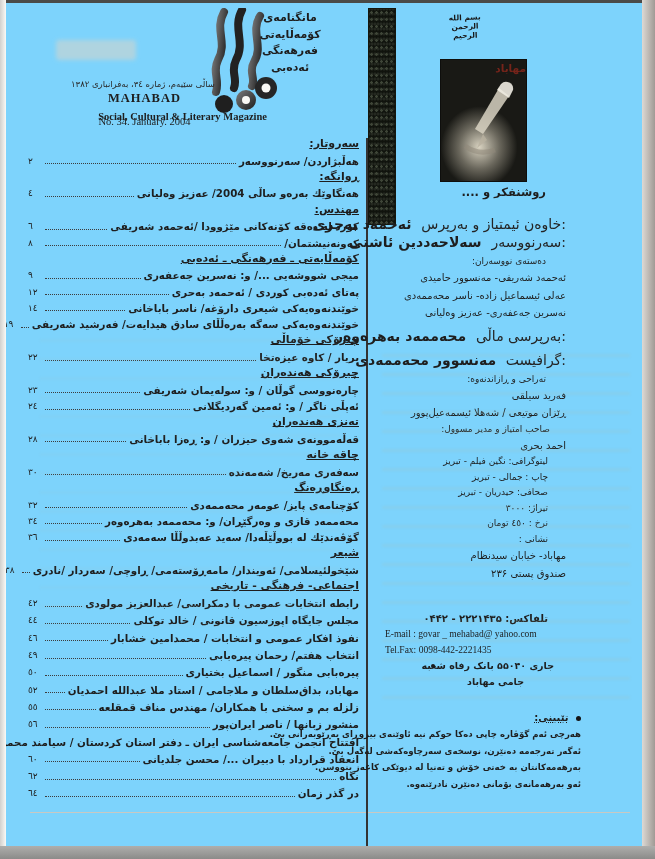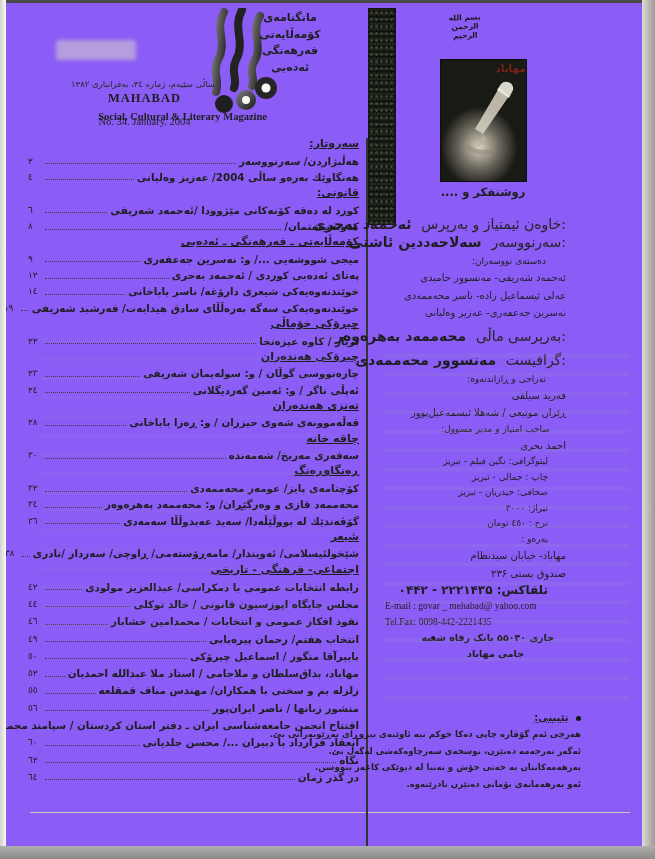--- a/index.html
+++ b/index.html
@@ -1,18 +1,18 @@
 <!DOCTYPE html>
 <html lang="ckb"><head>
 <meta charset="utf-8">
 <style>
   html,body{margin:0;padding:0;}
   body{width:655px;height:859px;position:relative;overflow:hidden;
        background:#e9e8e5;font-family:"DejaVu Sans",sans-serif;color:#1e1e1e;}
-  #paper{position:absolute;inset:0;background:#8b5cf6;}
+  #paper{position:absolute;inset:0;background:#7dd3fc;}
 
   
   .edge-top{position:absolute;left:0;top:0;width:100%;height:3px;background:#4a4a48;}
   .edge-right{position:absolute;right:0;top:0;width:13px;height:100%;
       background:linear-gradient(90deg,#ddd9d4,#a09a95);}
   .edge-bottom{position:absolute;left:0;bottom:0;width:100%;height:13px;
       background:linear-gradient(180deg,#aeaeac,#8b8b89);}
   .edge-left{position:absolute;left:0;top:0;width:6px;height:100%;
       background:linear-gradient(90deg,#d2d1ce,#faf9f5);}
 
@@ -55,32 +55,32 @@
   
   .bismillah{position:absolute;left:442px;top:13px;width:46px;direction:rtl;
       text-align:center;font-size:7.5px;font-weight:bold;line-height:9px;
       transform:rotate(-2deg);color:#181818;}
   .cover{position:absolute;left:440px;top:59px;width:85px;height:121px;
       background:radial-gradient(ellipse 60% 45% at 45% 72%,#d8d2c0 0%,#6a675c 40%,#191915 75%),#191915;
       border:1px solid #0e0e0c;overflow:hidden;}
   .cover-title{position:absolute;left:0;top:2px;width:100%;text-align:right;
       color:#76241a;font-weight:bold;font-size:10.5px;filter:blur(.3px);direction:rtl;}
   .cover-pen{position:absolute;left:0;top:0;}
-  .cover-caption{position:absolute;left:420px;top:185px;width:126px;text-align:center;
+  .cover-caption{position:absolute;left:420px;top:185px;width:126px;text-align:right;
       direction:rtl;font-weight:bold;font-size:11.5px;}
 
   .rinfo{position:absolute;left:385px;top:216px;width:181px;direction:rtl;text-align:right;}
   .r-row{line-height:17px;font-size:10px;white-space:nowrap;}
   .r-row .lab{font-size:14px;color:#242424;}
   .r-row .nm{font-weight:bold;font-size:14px;}
   .r-mixed2{margin-top:6px;}
   .r-label{padding-right:20px;font-size:9px;line-height:15px;margin-top:2px;}
   .r-label2{padding-right:16px;font-size:9px;line-height:15px;margin-top:0;}
   .r-name{line-height:17.5px;}
-  .r-name2{line-height:17px;font-weight:bold;font-size:12px;padding-right:18px;}
+  .r-name2{line-height:17px;font-weight:bold;font-size:10px;padding-right:18px;margin-top:28px;}
   .r-plain{font-size:9px;line-height:15.5px;padding-right:18px;}
   .r-plain2{font-size:9.5px;line-height:15.5px;padding-right:8px;font-weight:bold;}
   .r-plain3{font-size:9.5px;line-height:16px;padding-right:42px;font-weight:bold;}
   .r-ltr{direction:ltr;text-align:left;font-size:9.5px;line-height:15.5px;
       font-family:"Liberation Serif","DejaVu Serif",serif;}
   .r-dotted{font-size:9.5px;line-height:16px;padding-right:12px;font-weight:bold;position:relative;}
   .r-dotted .acct-dot{position:absolute;left:46px;top:6px;width:4px;height:4px;
       border-radius:50%;background:#1c1c1c;}
 
   .note{position:absolute;left:397px;top:710px;width:184px;direction:rtl;text-align:right;}
@@ -135,28 +135,29 @@
   <div class="toc" id="toc">
       <div class="toc-sec ku">
         <div class="toc-header">سەروتار:</div>
         <div class="toc-row">
           <span class="tt">هەڵبژاردن/ سەرنووسەر</span>
           <span class="dots"></span>
           <span class="pn">٢</span>
         </div>
       </div>
       <div class="toc-sec ku">
+        <div class="toc-header">ڕوانگە:</div>
         <div class="toc-row">
           <span class="tt">هەنگاوێك بەرەو ساڵی 2004/ عەزیز وەلیانی</span>
           <span class="dots"></span>
           <span class="pn">٤</span>
         </div>
       </div>
       <div class="toc-sec ku">
-        <div class="toc-header">قانونی:</div>
+        <div class="toc-header">مهندس:</div>
         <div class="toc-row">
           <span class="tt">کورد لە دەقە کۆنەکانی مێژوودا /ئەحمەد شەریفی</span>
           <span class="dots"></span>
           <span class="pn">٦</span>
         </div>
         <div class="toc-row">
           <span class="tt">کەونەنیشتمان/</span>
           <span class="dots"></span>
           <span class="pn">٨</span>
         </div>
@@ -263,21 +264,21 @@
           <span class="tt">نفوذ افکار عمومی و انتخابات / محمدامین خشابار</span>
           <span class="dots"></span>
           <span class="pn">٤٦</span>
         </div>
         <div class="toc-row">
           <span class="tt">انتخاب هفتم/ رحمان پیرەبابی</span>
           <span class="dots"></span>
           <span class="pn">٤٩</span>
         </div>
         <div class="toc-row">
-          <span class="tt">بابیرآقا منگور / اسماعیل چیرۆکی</span>
+          <span class="tt">پیرەبابی منگور / اسماعیل بختیاری</span>
           <span class="dots"></span>
           <span class="pn">٥٠</span>
         </div>
         <div class="toc-row">
           <span class="tt">مهاباد، بداق‌سلطان و ملاجامی / استاد ملا عبدالله احمدیان</span>
           <span class="dots"></span>
           <span class="pn">٥٢</span>
         </div>
         <div class="toc-row">
           <span class="tt">زلزله بم و سخنی با همکاران/ مهندس مناف قمقلعه</span>
@@ -339,21 +340,21 @@
       <div class="r-row r-label">تەراحی و ڕازاندنەوە:</div>
       <div class="r-row r-name">فەرید سیلقی</div>
       <div class="r-row r-name">ڕێزان موتیعی / شەهلا ئیسمەعیل‌پوور</div>
       <div class="r-row r-label2">صاحب امتیاز و مدیر مسوول:</div>
       <div class="r-row r-name">احمد بحری</div>
       <div class="r-row r-plain">لیتوگرافی: نگین فیلم - تبریز</div>
       <div class="r-row r-plain">چاپ : جمالی - تبریز</div>
       <div class="r-row r-plain">صحافی: حیدریان - تبریز</div>
       <div class="r-row r-plain">تیراژ: ۳۰۰۰</div>
       <div class="r-row r-plain">نرخ : ٤٥٠ تومان</div>
-      <div class="r-row r-plain">بەرەو :</div>
+      <div class="r-row r-plain">نشانی :</div>
       <div class="r-row r-name">مهاباد- خیابان سیدنظام</div>
       <div class="r-row r-name">صندوق پستی ۲۳۶</div>
       <div class="r-row r-name2">تلفاکس: ۲۲۲۱۴۳۵ - ۰۴۴۲</div>
       <div class="r-row r-ltr">E-mail : govar _ mehabad@ yahoo.com</div>
       <div class="r-row r-ltr">Tel.Fax: 0098-442-2221435</div>
       <div class="r-row r-dotted">جاری ۵۵۰۴۰ بانک رفاه شعبه<span class="acct-dot"></span></div>
       <div class="r-row r-plain3">جامی مهاباد</div>
     </div>
 
   <div class="note">

